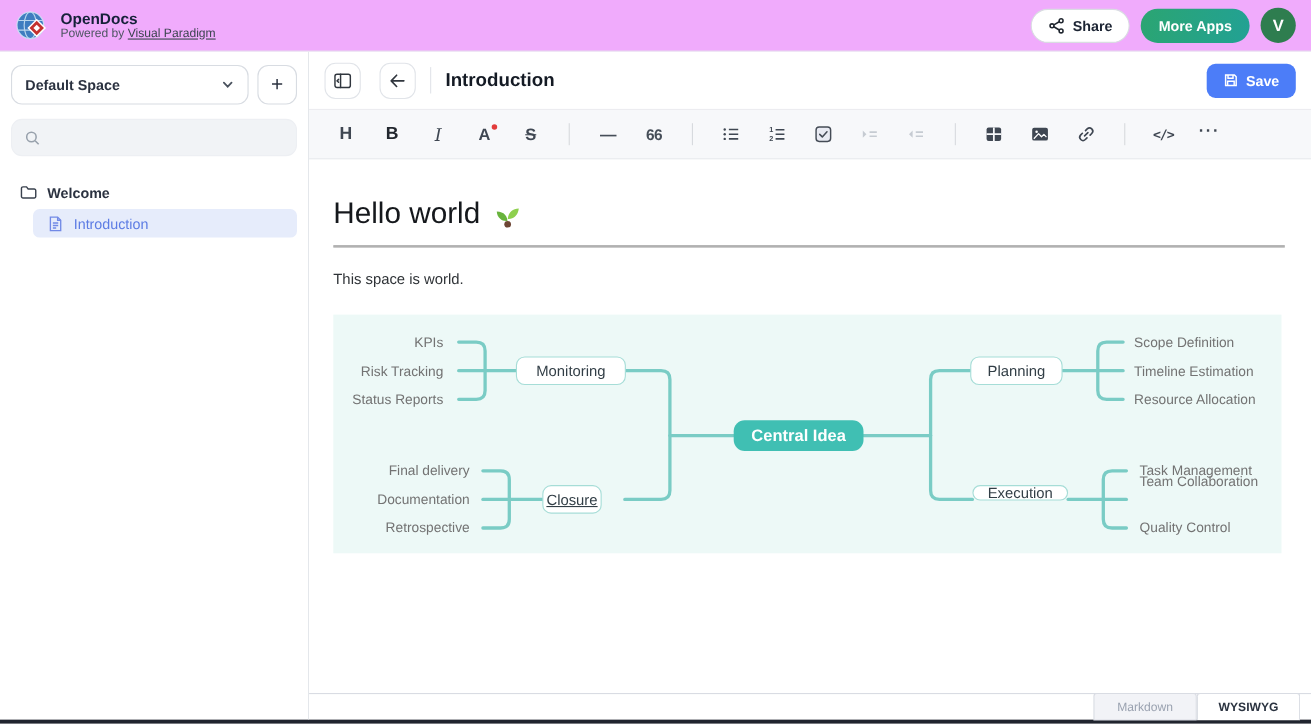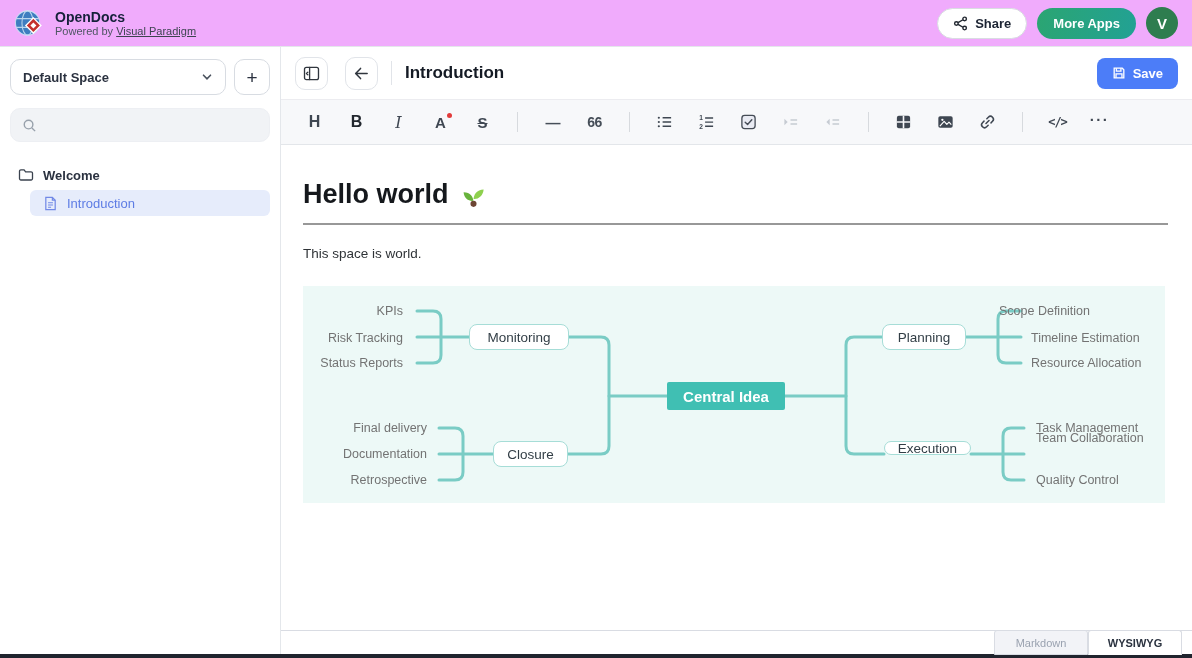--- a/index.html
+++ b/index.html
@@ -55,29 +55,29 @@
   .tb-s { font-weight:600; text-decoration:line-through; }
   .tb-hr { font-weight:700; color:#464e58; letter-spacing:-1px; }
   .tb-q { font-weight:700; font-size:14px; letter-spacing:-0.5px; color:#464e58; }
   .tb-code { font-family:"DejaVu Sans Mono",monospace; font-size:12px; font-weight:700; letter-spacing:-1px; }
   .tb-more { font-weight:800; font-size:15px; letter-spacing:1.5px; padding-bottom:6px; }
   .tb-div { width:1px; height:20px; background:#d7dade; margin:0 7px; flex-shrink:0; }
   .gap-lg { margin-left:8px; }
 
   
   .content { flex:1; background:#fff; padding:34px 24px 0 22px; overflow:hidden; }
-  .doc-h1 { display:flex; align-items:center; gap:11px; font-size:27px; font-weight:700; color:#15181c; margin:0; }
+  .doc-h1 { display:flex; align-items:center; gap:11px; font-size:27px; font-weight:400; color:#15181c; margin:0; }
   .h-sep { margin-top:13px; height:2px; border-top:1px solid #989898; border-bottom:1px solid #989898; }
   .doc-p { margin:21px 0 0 0; font-size:13.5px; color:#2f3337; }
 
   
   .mindmap { position:relative; width:862px; height:217px; margin-top:25px; background:#edf9f7; }
   .mindmap svg.wires { position:absolute; left:0; top:0; }
   .mm-node { position:absolute; background:#fff; border:1px solid #a6ddd7; border-radius:8px; display:flex; align-items:center; justify-content:center; font-size:13.5px; color:#323e46; z-index:2; cursor:pointer; }
-  .mm-central { position:absolute; background:#40bfb3; border:none; border-radius:2px; display:flex; align-items:center; justify-content:center; font-size:15px; font-weight:700; color:#fff; z-index:2; cursor:pointer; }
+  .mm-central { position:absolute; background:#40bfb3; border:none; border-radius:10px; display:flex; align-items:center; justify-content:center; font-size:15px; font-weight:700; color:#fff; z-index:2; cursor:pointer; }
   .mm-leaf { position:absolute; font-size:12.5px; color:#737373; line-height:16px; white-space:nowrap; z-index:2; cursor:pointer; }
   .mm-leaf.r-align { text-align:right; }
 
   
   .footer { height:24px; background:#fff; border-top:1px solid #d9dce3; display:flex; justify-content:flex-end; padding-right:10px; }
   .ftab { height:25px; margin-top:-1px; display:flex; align-items:center; justify-content:center; width:94px; font-size:11px; border:1px solid #d9dce3; border-radius:3px 3px 0 0; cursor:pointer; }
   .ftab.md { background:#f2f3f7; color:#9aa2b0; }
   .ftab.wys { background:#fff; color:#2b3340; font-weight:700; border-bottom:1px solid #fff; }
   .bottom-bar { height:4px; background:#20242e; }
 </style>
@@ -280,28 +280,28 @@
           <path d="M136 168 H190"></path>
 
           <path d="M721 142 H708 Q700 142 700 150 V186 Q700 194 708 194 H721"></path>
           <path d="M668 168 H721"></path>
         </svg>
 
         <div class="mm-central" style="left:364px; top:96px; width:118px; height:28px;">Central Idea</div>
 
         <div class="mm-node" style="left:166px; top:38px; width:100px; height:26px;">Monitoring</div>
         <div class="mm-node" style="left:579px; top:38px; width:84px; height:26px;">Planning</div>
-        <div class="mm-node" style="left:190px; top:155px; width:75px; height:26px;">Closure</div>
+        <div class="mm-node" style="left:190px; top:155px; width:54px; height:26px;text-decoration:underline;">Closure</div>
         <div class="mm-node" style="left:581px; top:155px; width:87px; height:14px;">Execution</div>
 
         <div class="mm-leaf r-align" style="right:762px; top:17px;">KPIs</div>
         <div class="mm-leaf r-align" style="right:762px; top:44px;">Risk Tracking</div>
         <div class="mm-leaf r-align" style="right:762px; top:69px;">Status Reports</div>
 
-        <div class="mm-leaf" style="left:696px; top:17px;">Scope Definition</div>
+        <div class="mm-leaf" style="left:728px; top:17px;">Scope Definition</div>
         <div class="mm-leaf" style="left:728px; top:44px;">Timeline Estimation</div>
         <div class="mm-leaf" style="left:728px; top:69px;">Resource Allocation</div>
 
         <div class="mm-leaf r-align" style="right:738px; top:134px;">Final delivery</div>
         <div class="mm-leaf r-align" style="right:738px; top:160px;">Documentation</div>
         <div class="mm-leaf r-align" style="right:738px; top:186px;">Retrospective</div>
 
         <div class="mm-leaf" style="left:733px; top:134px;">Task Management</div>
         <div class="mm-leaf" style="left:733px; top:144px;">Team Collaboration</div>
         <div class="mm-leaf" style="left:733px; top:186px;">Quality Control</div>

